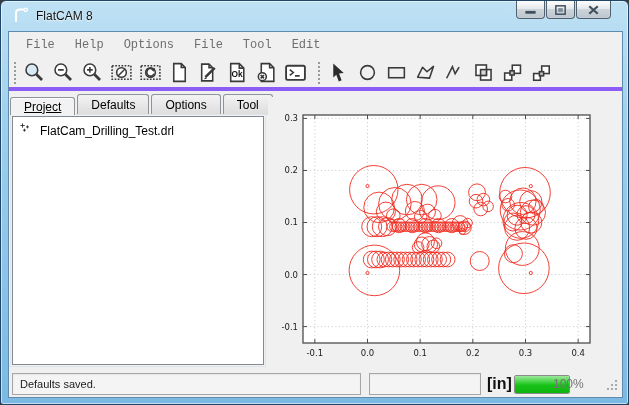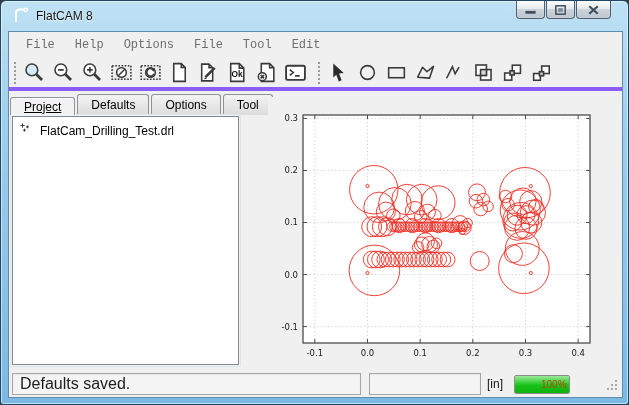--- a/index.html
+++ b/index.html
@@ -26,36 +26,36 @@
     background-image:radial-gradient(circle,#9a9a9a 1px,transparent 1.2px);background-size:4px 4px;background-position:1px 1px;}
   .tbtn{width:29px;height:28px;display:flex;align-items:center;justify-content:center;background:transparent;border:none;padding:0;}
   .tbtn svg{display:block;}
   
   .tabbar{position:absolute;left:1px;top:60px;height:23px;display:flex;align-items:flex-end;}
   .tab{height:21px;padding:0 13px;margin-right:2px;font-size:12px;color:#000;display:flex;align-items:center;
     border:1px solid #8e9299;border-bottom:none;border-radius:3px 3px 0 0;
     background:linear-gradient(180deg,#f3f3f3,#dcdcdc);position:relative;}
   .tab.active{height:18px;background:#f2f2f2;z-index:3;box-shadow:inset 0 1px 0 #fff;text-decoration:underline;}
   
-  .tree-outer{position:absolute;left:1px;top:82px;width:231px;height:253px;border:1px solid #dfe4e8;background:#eef1f3;padding:1px;z-index:2;}
+  .tree-outer{position:absolute;left:1px;top:82px;width:256px;height:253px;border:1px solid #dfe4e8;background:#eef1f3;padding:1px;z-index:2;}
   .tree-inner{width:100%;height:100%;border:1px solid #84898f;background:#fff;overflow:hidden;}
   .tree-item{display:flex;align-items:center;padding:5px 4px 2px 6px;font-size:12px;color:#000;}
   .tree-item .ticon{margin-right:6px;flex:0 0 auto;}
   
   .plot-wrap{position:absolute;left:259px;top:65px;width:352px;height:272px;background:#f0f0f0;}
   
   .statusbar{position:absolute;left:0;top:338px;right:0;height:28px;display:flex;align-items:center;}
   .status-box{height:22px;border:1px solid #a6a6a6;background:#f4f4f4;display:flex;align-items:center;
-    padding:0 7px;font-size:16px;color:#1c1c1c;box-shadow:inset 0 1px 2px rgba(0,0,0,.06);}
+    padding:0 7px;font-size:11px;color:#1c1c1c;box-shadow:inset 0 1px 2px rgba(0,0,0,.06);}
   .status-msg{position:absolute;left:3px;width:349px;}
   .status-aux{position:absolute;left:360px;width:112px;}
-  .units{position:absolute;left:478px;font-size:12px;font-weight:normal;color:#111;}
+  .units{position:absolute;left:478px;font-size:16px;font-weight:bold;color:#111;}
   .progress-track{position:absolute;left:505px;width:56px;height:19px;border:1px solid #8c8c8c;border-radius:2px;background:#e8e8e8;overflow:hidden;}
   .progress-fill{height:100%;background:linear-gradient(180deg,#9ce89c 0%,#4fd74f 30%,#17c217 55%,#0fb30f 100%);}
-  .progress-text{position:absolute;left:532px;font-size:10px;color:#c2410c;}
+  .progress-text{position:absolute;left:544px;font-size:12px;color:#737373;}
   .resize-grip{position:absolute;right:4px;bottom:3px;}
 </style>
 </head>
 <body>
 
 <div class="window">
   <div class="titlebar">
     <span>
       <svg width="19" height="19" viewBox="0 0 19 19">
         <path d="M5,16 V8.2 Q5,4.6 9,4.6 h3.2" fill="none" stroke="#fff" stroke-width="2" stroke-linecap="round"></path>

